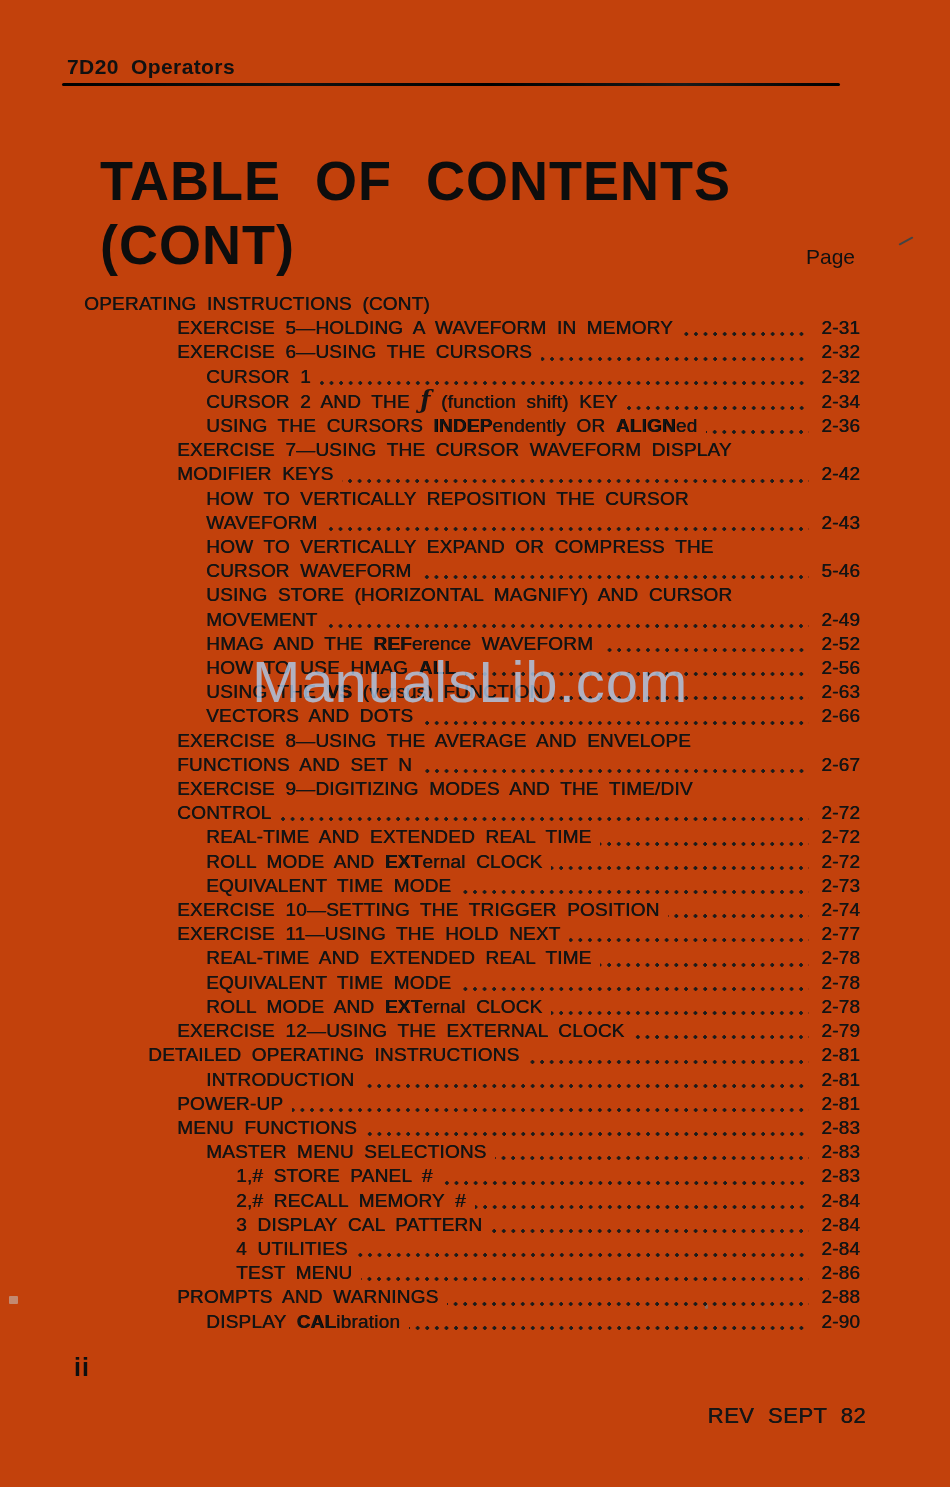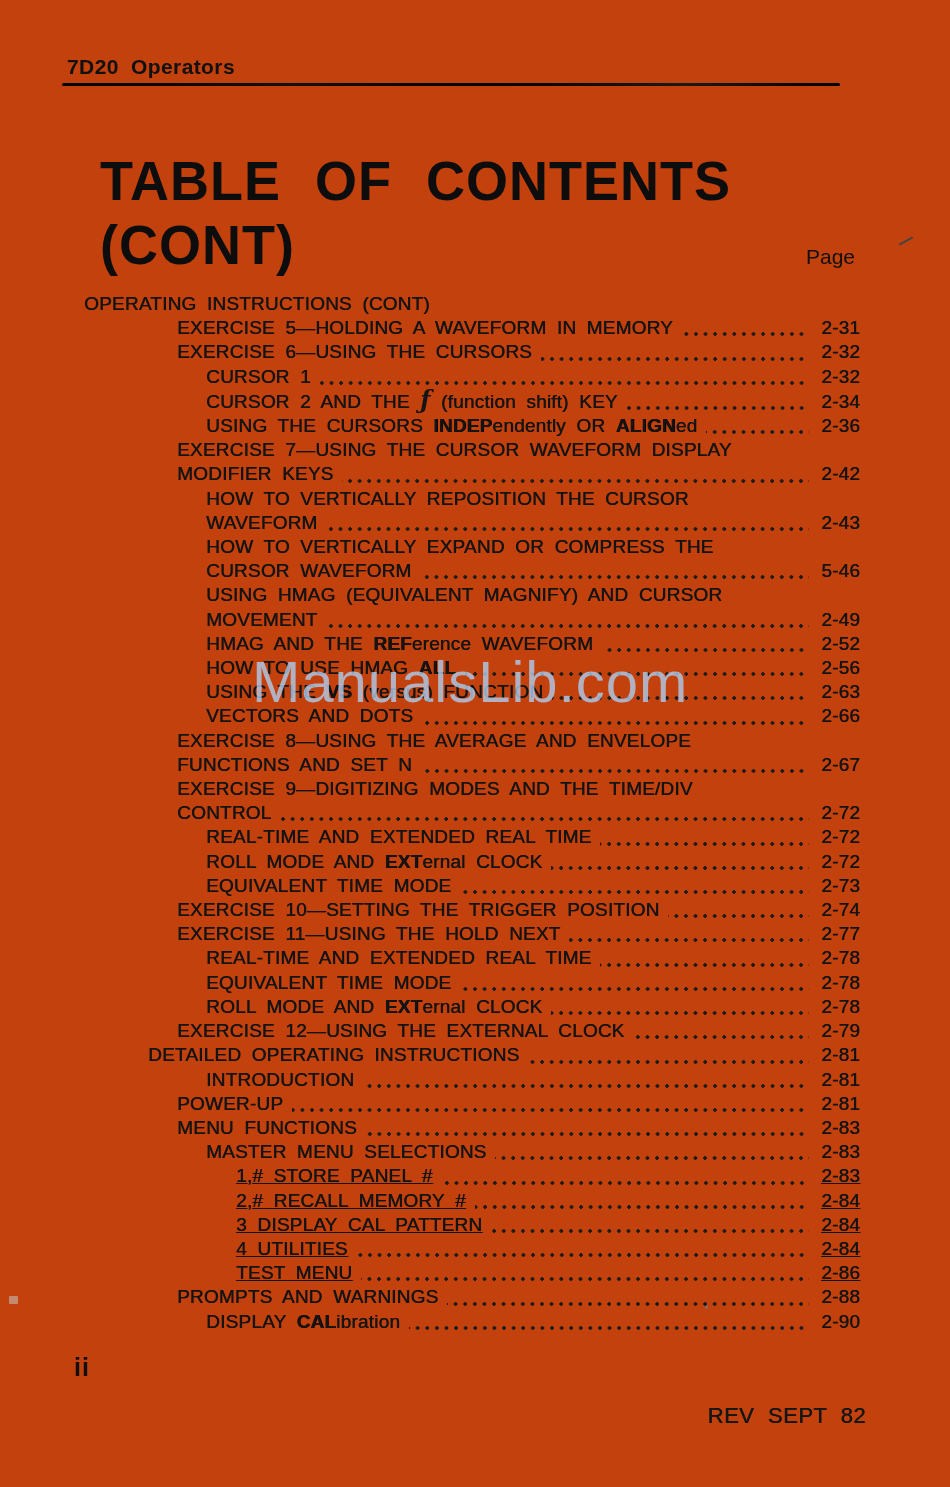--- a/index.html
+++ b/index.html
@@ -61,21 +61,21 @@
     flex:1;height:4px;align-self:flex-end;
     margin:0 7px 4px 9px;
     background-image:radial-gradient(circle at 2px 2px,#1b1b1b 1.55px,rgba(0,0,0,0) 1.9px);
     background-size:9.6px 4px;background-repeat:repeat-x;background-position:right bottom;
   }
   .pg{min-width:44px;text-align:right;}
   .ind-0{padding-left:0;}
   .ind-1{padding-left:64px;}
   .ind-2{padding-left:93px;}
   .ind-3{padding-left:122px;}
-  .ind-4{padding-left:152px;text-decoration:underline;}
+  .ind-4{padding-left:152px;}
   
   .watermark{
     position:absolute;left:252px;top:648px;
     font-size:58px;font-weight:normal;letter-spacing:1px;
     color:#aecdef;opacity:.8;
     z-index:5;pointer-events:none;
   }
   
   .folio{
     position:absolute;left:74px;top:1353px;
@@ -149,21 +149,21 @@
       </div>
       <div class="row ind-3">
         <span class="lbl"><span>HOW TO VERTICALLY EXPAND OR COMPRESS THE</span></span>
       </div>
       <div class="row ind-3">
         <span class="lbl"><span>CURSOR WAVEFORM</span></span>
         <span class="dots"></span>
         <span class="pg">5-46</span>
       </div>
       <div class="row ind-3">
-        <span class="lbl"><span>USING HMAG (EQUIVALENT MAGNIFY) AND CURSOR</span></span>
+        <span class="lbl"><span>USING STORE (HORIZONTAL MAGNIFY) AND CURSOR</span></span>
       </div>
       <div class="row ind-3">
         <span class="lbl"><span>MOVEMENT</span></span>
         <span class="dots"></span>
         <span class="pg">2-49</span>
       </div>
       <div class="row ind-3">
         <span class="lbl"><span>HMAG AND THE </span><b>REF</b><span>erence WAVEFORM</span></span>
         <span class="dots"></span>
         <span class="pg">2-52</span>

